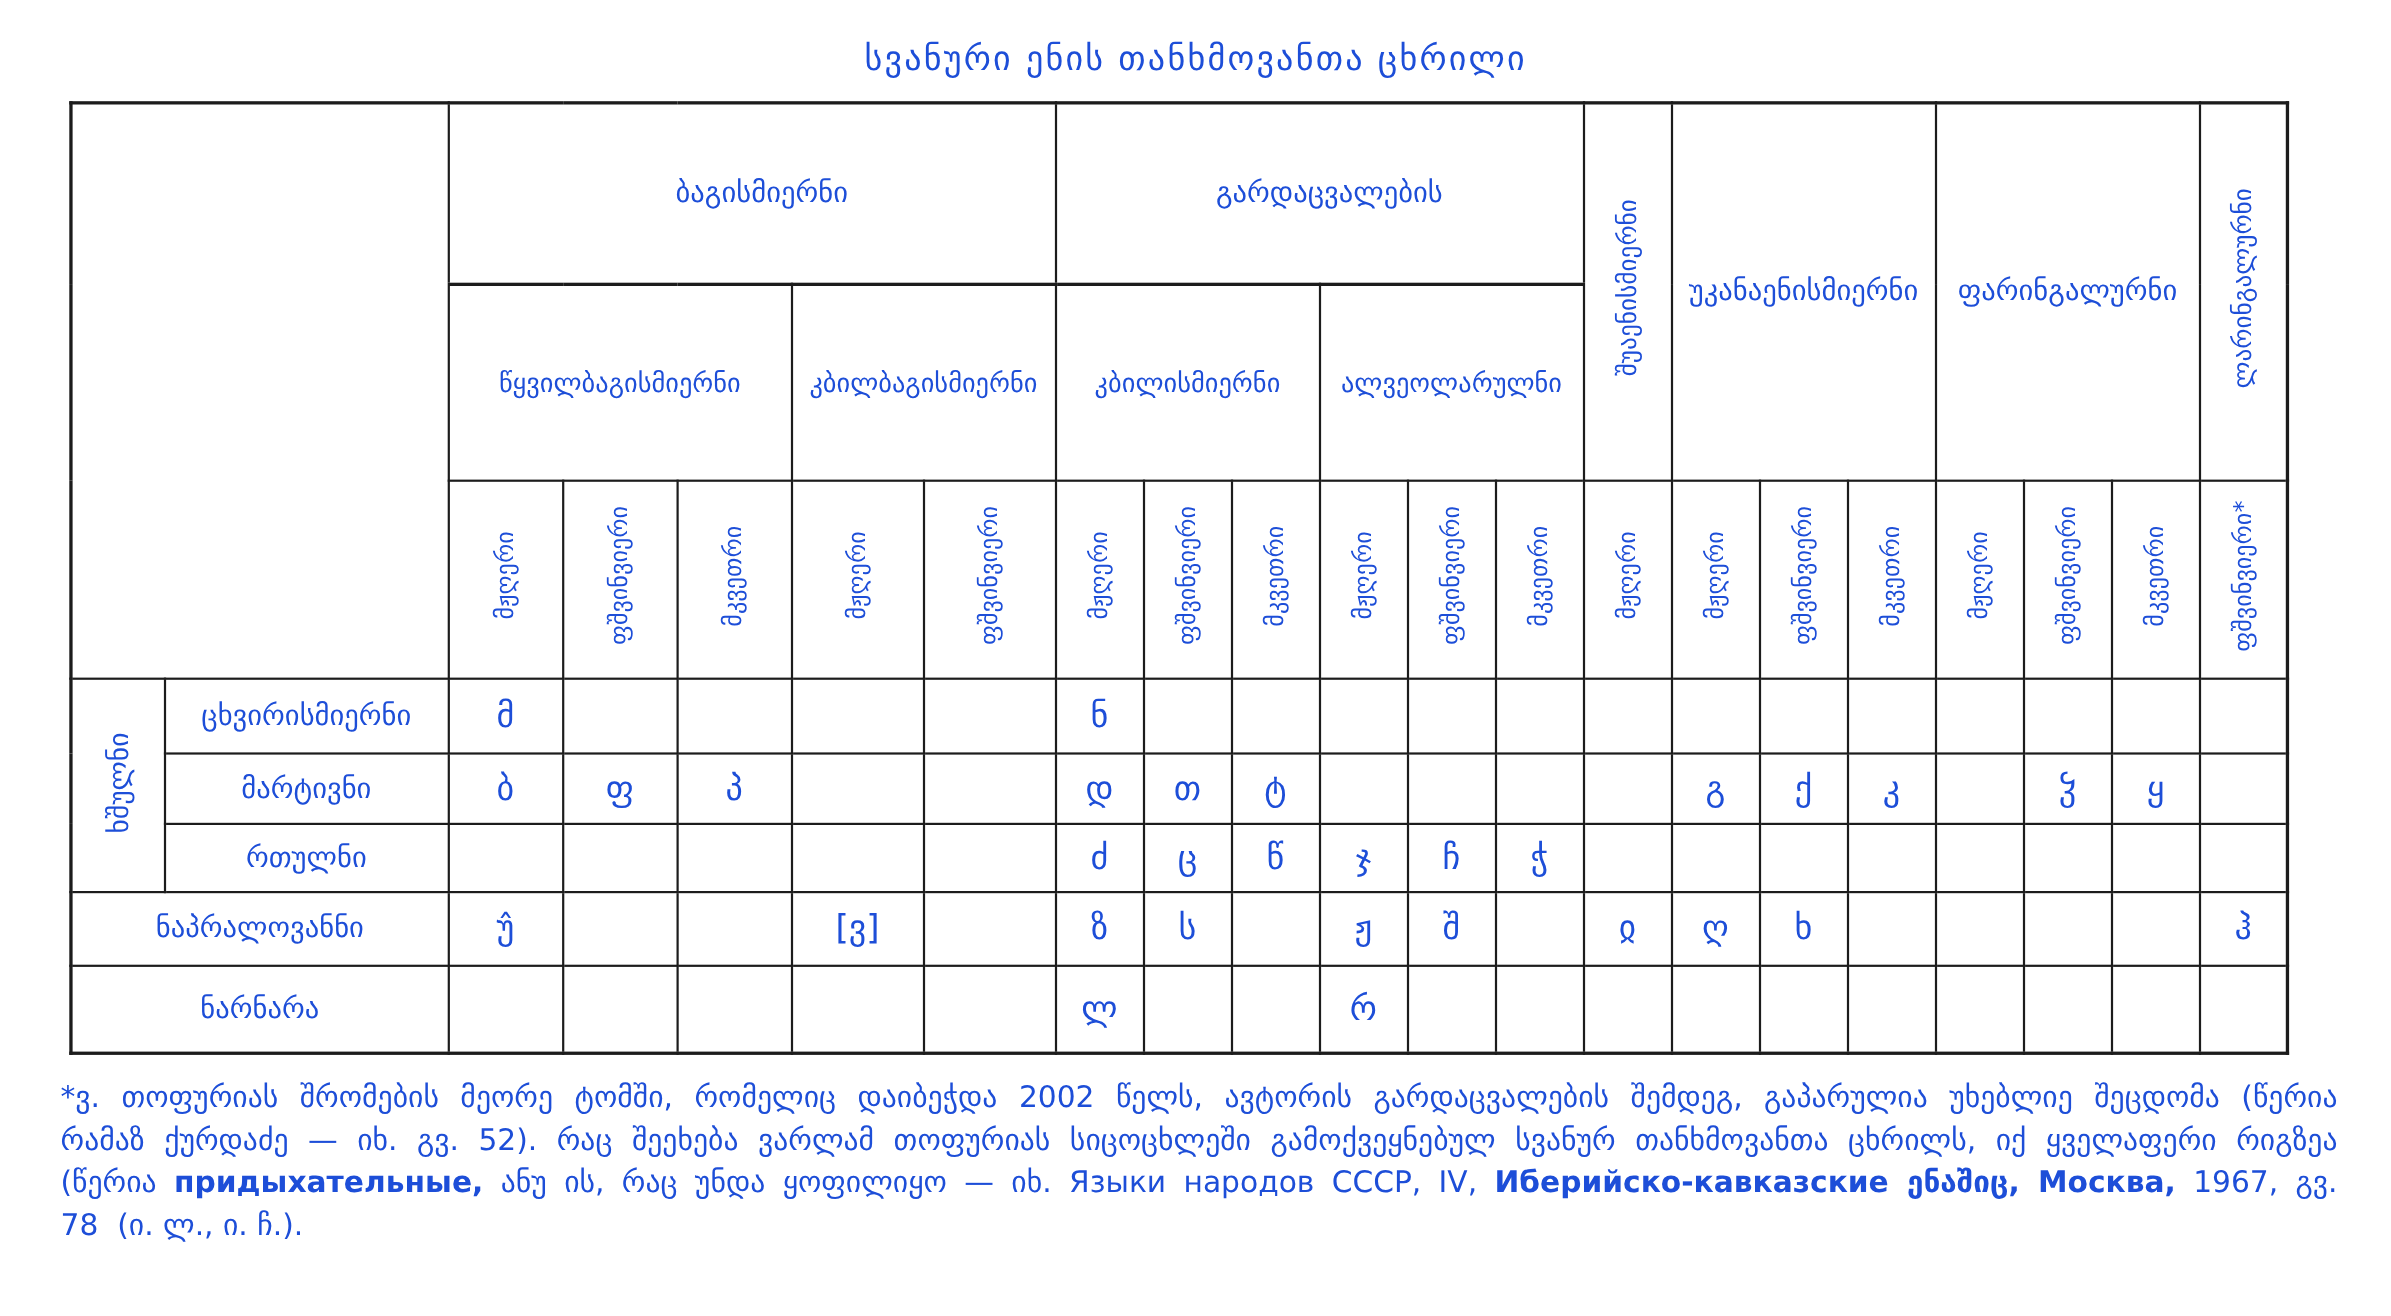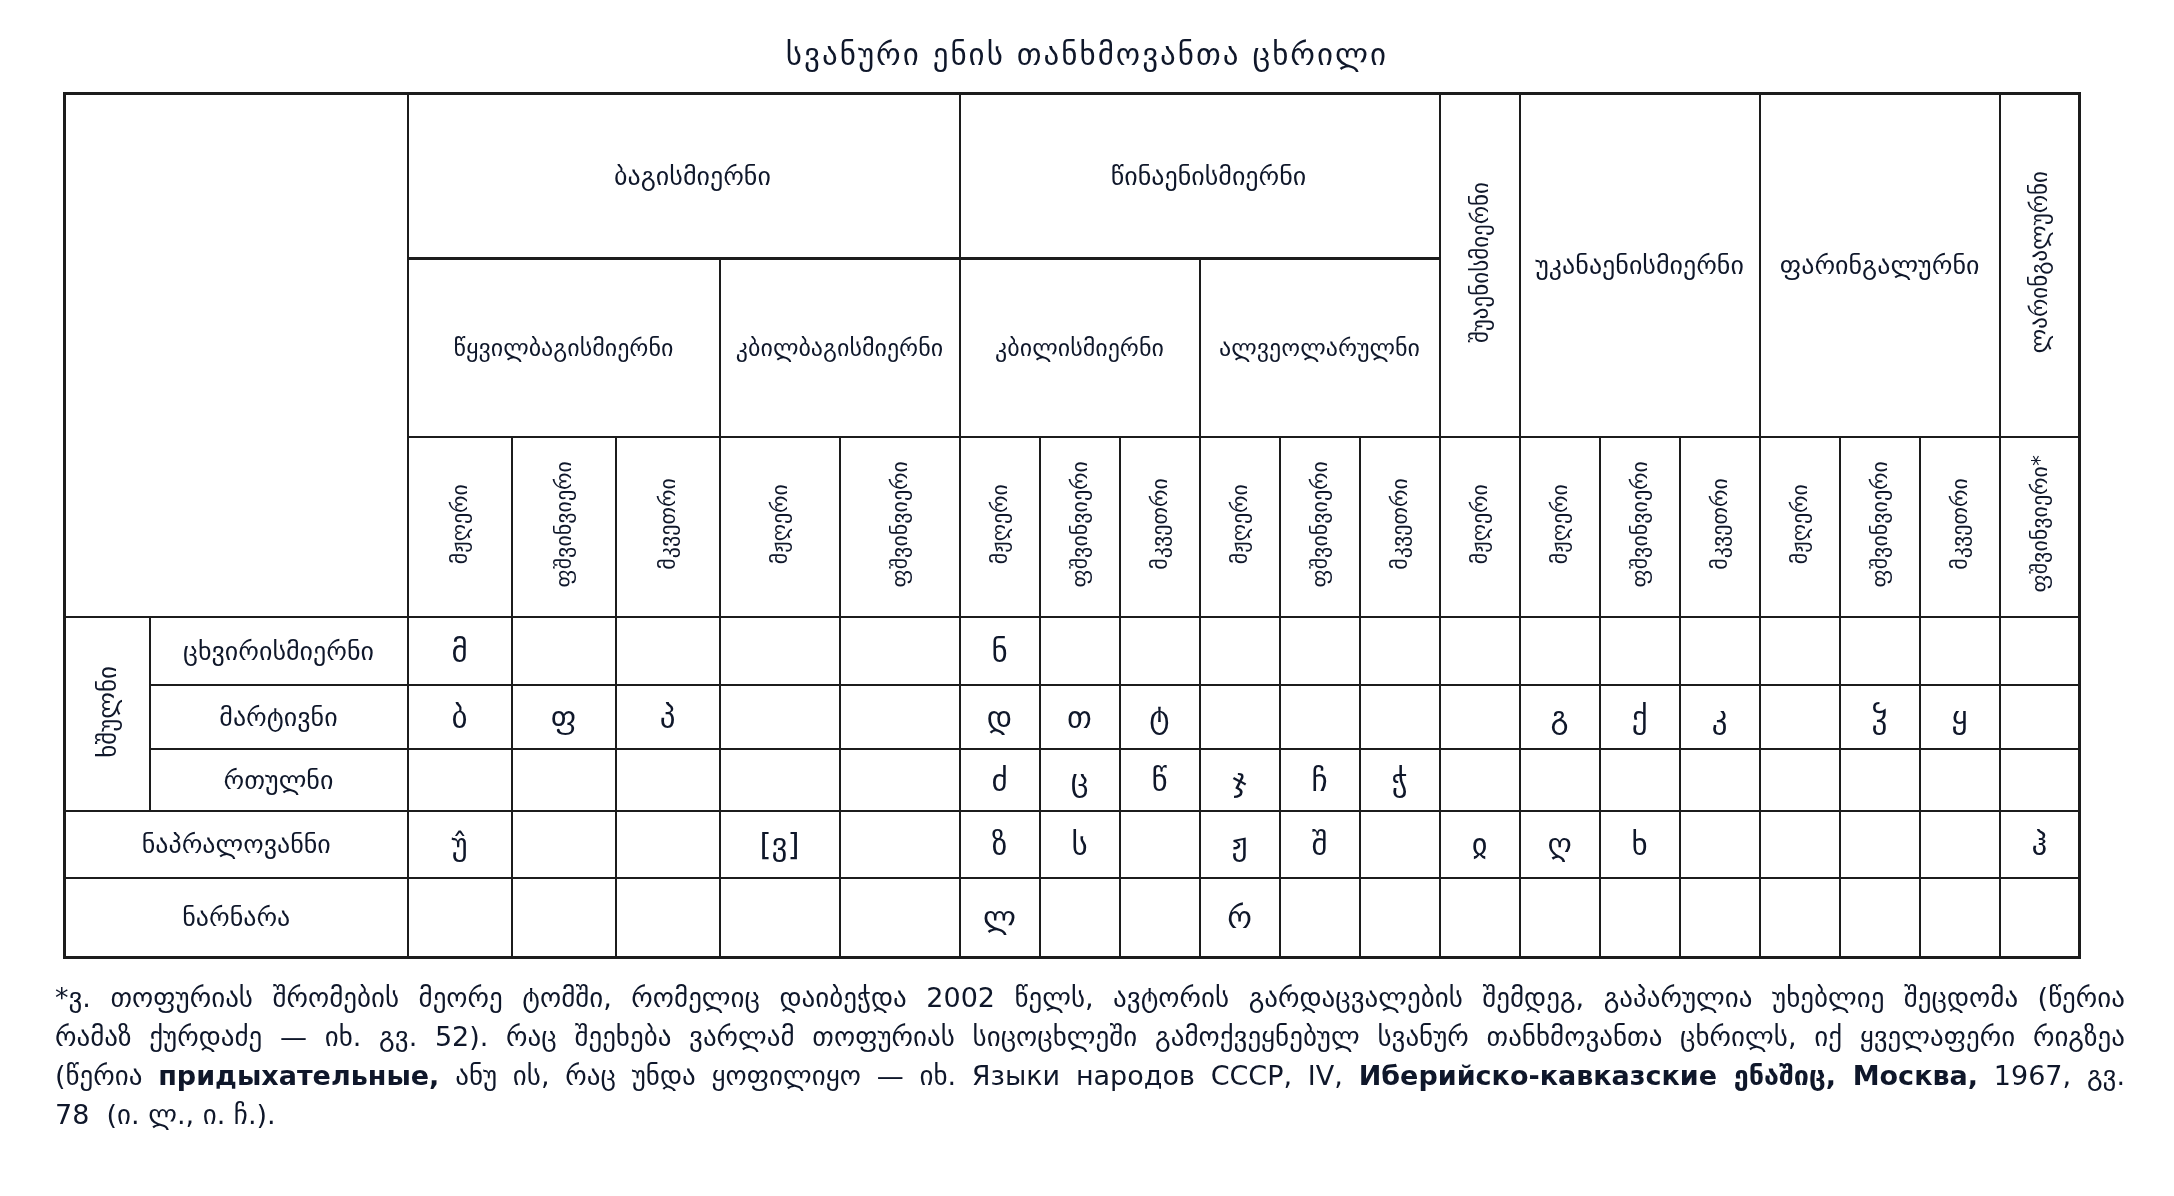--- a/index.html
+++ b/index.html
@@ -1,16 +1,16 @@
 <!DOCTYPE html>
 <html><head>
 <meta charset="utf-8">
 <style>
   html,body{margin:0;padding:0;background:#fff;}
-  .page{position:relative;width:2174px;height:1196px;background:#fff;color:#0f172a;
+  .page{position:relative;width:2174px;height:1196px;background:#fff;color:#1d4ed8;
         font-family:"DejaVu Sans",sans-serif;}
   .title{position:absolute;top:36px;left:0;width:100%;text-align:center;
          font-size:31px;letter-spacing:2px;font-weight:500;}
   table.chart{position:absolute;left:63px;top:92px;width:2015px;
               border-collapse:collapse;table-layout:fixed;}
   table.chart td{border:2px solid #1c1c1c;padding:0;text-align:center;
                  vertical-align:middle;overflow:hidden;}
   table.chart{border:3px solid #1c1c1c;}
   .rA td,.rB td{font-size:26px;white-space:nowrap;}
   .rB td{font-size:24px;border-bottom-width:3px;}
@@ -60,21 +60,21 @@
       <col style="width:80px">
         <col style="width:80px">
         <col style="width:80px">
       <col style="width:80px">
     </colgroup>
 
     <tbody>
         <tr class="rA" style="height:165px">
       <td class="corner" colspan="2" rowspan="3"></td>
       <td class="grp" colspan="5">ბაგისმიერნი</td>
-      <td class="grp" colspan="6">წინაენისმიერნი</td>
+      <td class="grp" colspan="6">გარდაცვალების</td>
       <td rowspan="2"><span class="v vgroup">შუაენისმიერნი</span></td>
       <td class="toplab" colspan="3" rowspan="2">უკანაენისმიერნი</td>
       <td class="toplab" colspan="3" rowspan="2">ფარინგალურნი</td>
       <td rowspan="2"><span class="v vgroup">ლარინგალურნი</span></td>
     </tr>
 
     <tr class="rB" style="height:178px">
       <td colspan="3">წყვილბაგისმიერნი</td>
       <td colspan="2">კბილბაგისმიერნი</td>
       <td colspan="3">კბილისმიერნი</td>

